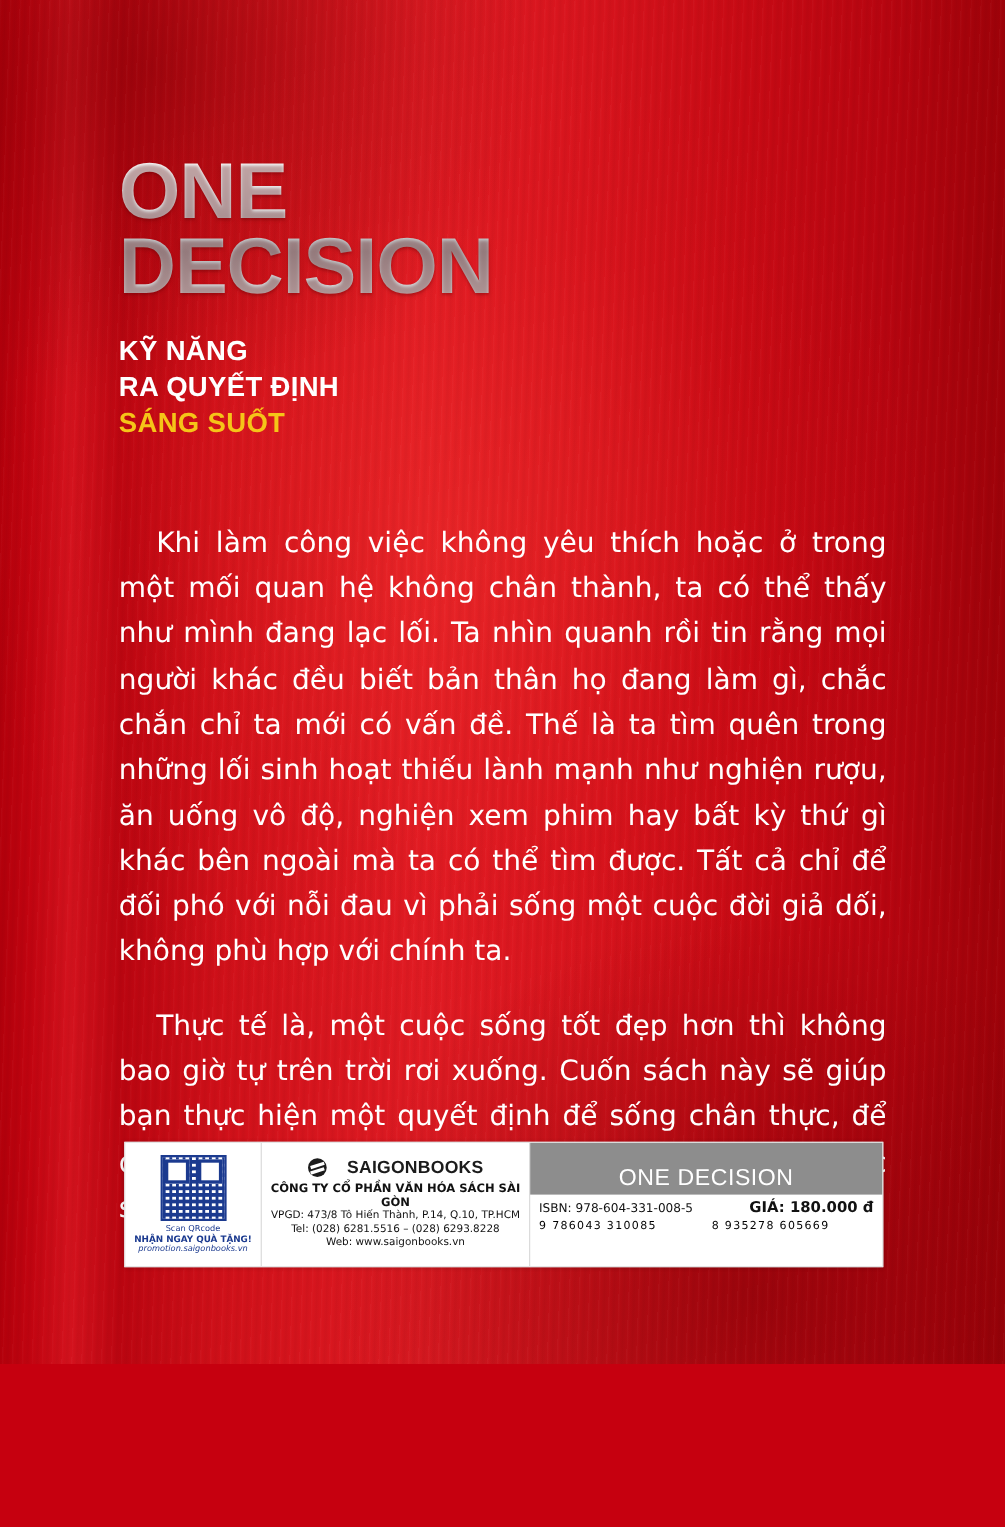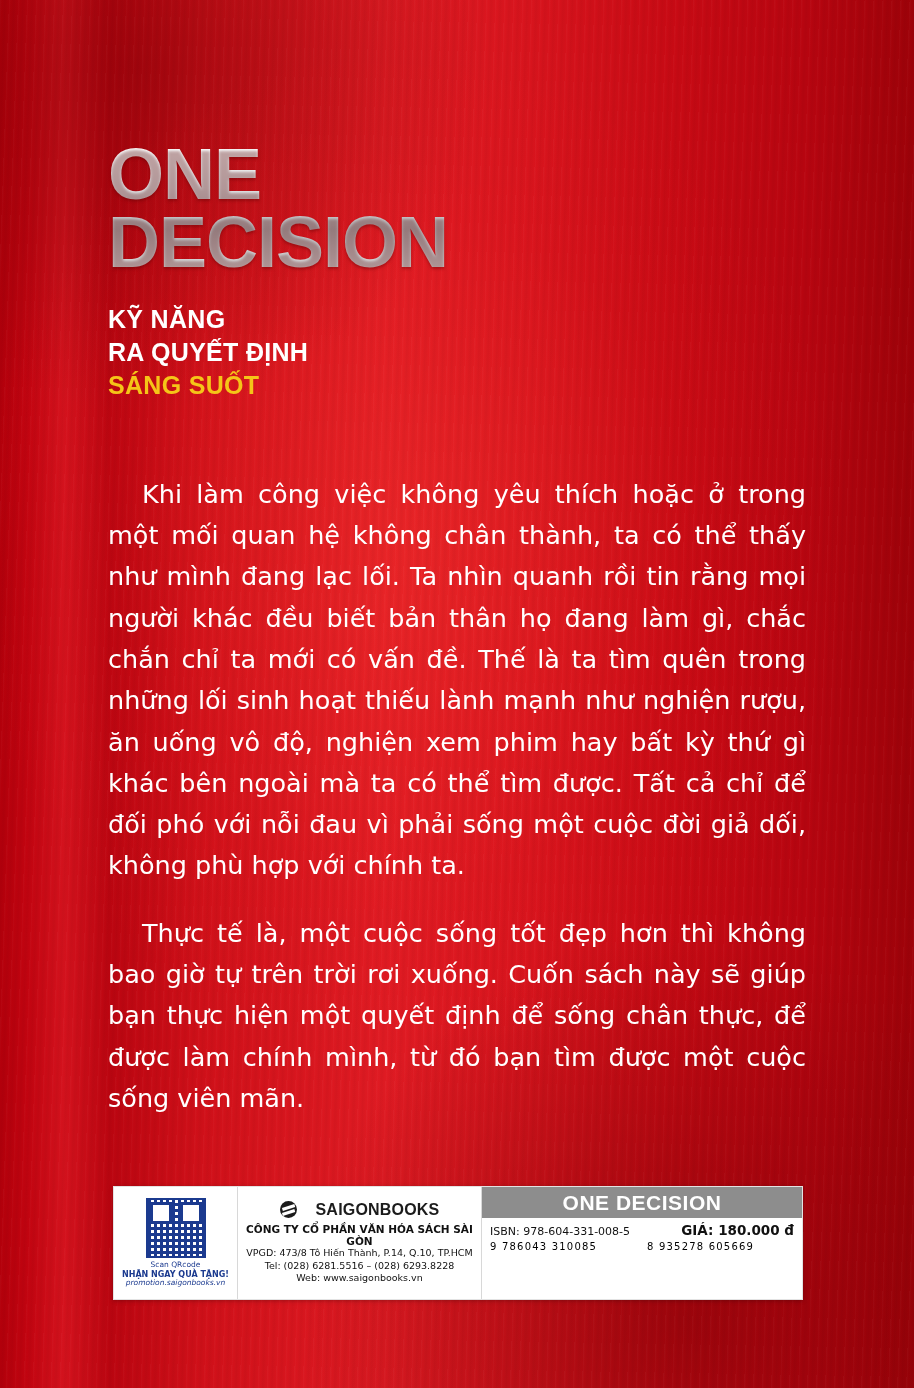--- a/index.html
+++ b/index.html
@@ -10,21 +10,21 @@
     width: 914px;
     height: 1388px;
     font-family: "Liberation Sans", sans-serif;
     background: #c6000f;
     overflow: hidden;
   }
 
   .cover {
     position: relative;
     width: 914px;
-    height: 1388px;
+    height: 1240px;
     background:
       linear-gradient(90deg,
         #b3000b 0%,
         #c20410 3%,
         #d4121d 7%,
         #bb0510 12%,
         #d01019 22%,
         #e01b23 42%,
         #d8141d 58%,
         #c80a14 74%,
@@ -228,25 +228,25 @@
 
   .footer-isbn {
     flex: 0 0 320px;
     display: flex;
     flex-direction: column;
     box-sizing: border-box;
   }
   .isbn-title {
     background: #8d8d8d;
     color: #ffffff;
-    font-weight: bold;
+    font-weight: normal;
     font-size: 21px;
     letter-spacing: 0.5px;
     text-align: center;
-    padding: 4px 0 3px 0;
+    padding: 20px 0 3px 0;
   }
   .isbn-meta {
     display: flex;
     justify-content: space-between;
     align-items: baseline;
     padding: 4px 8px 2px 8px;
     font-family: "DejaVu Sans", sans-serif;
   }
   .isbn-code { font-size: 11px; color: #111; }
   .isbn-price { font-size: 13.5px; font-weight: bold; color: #111; }

